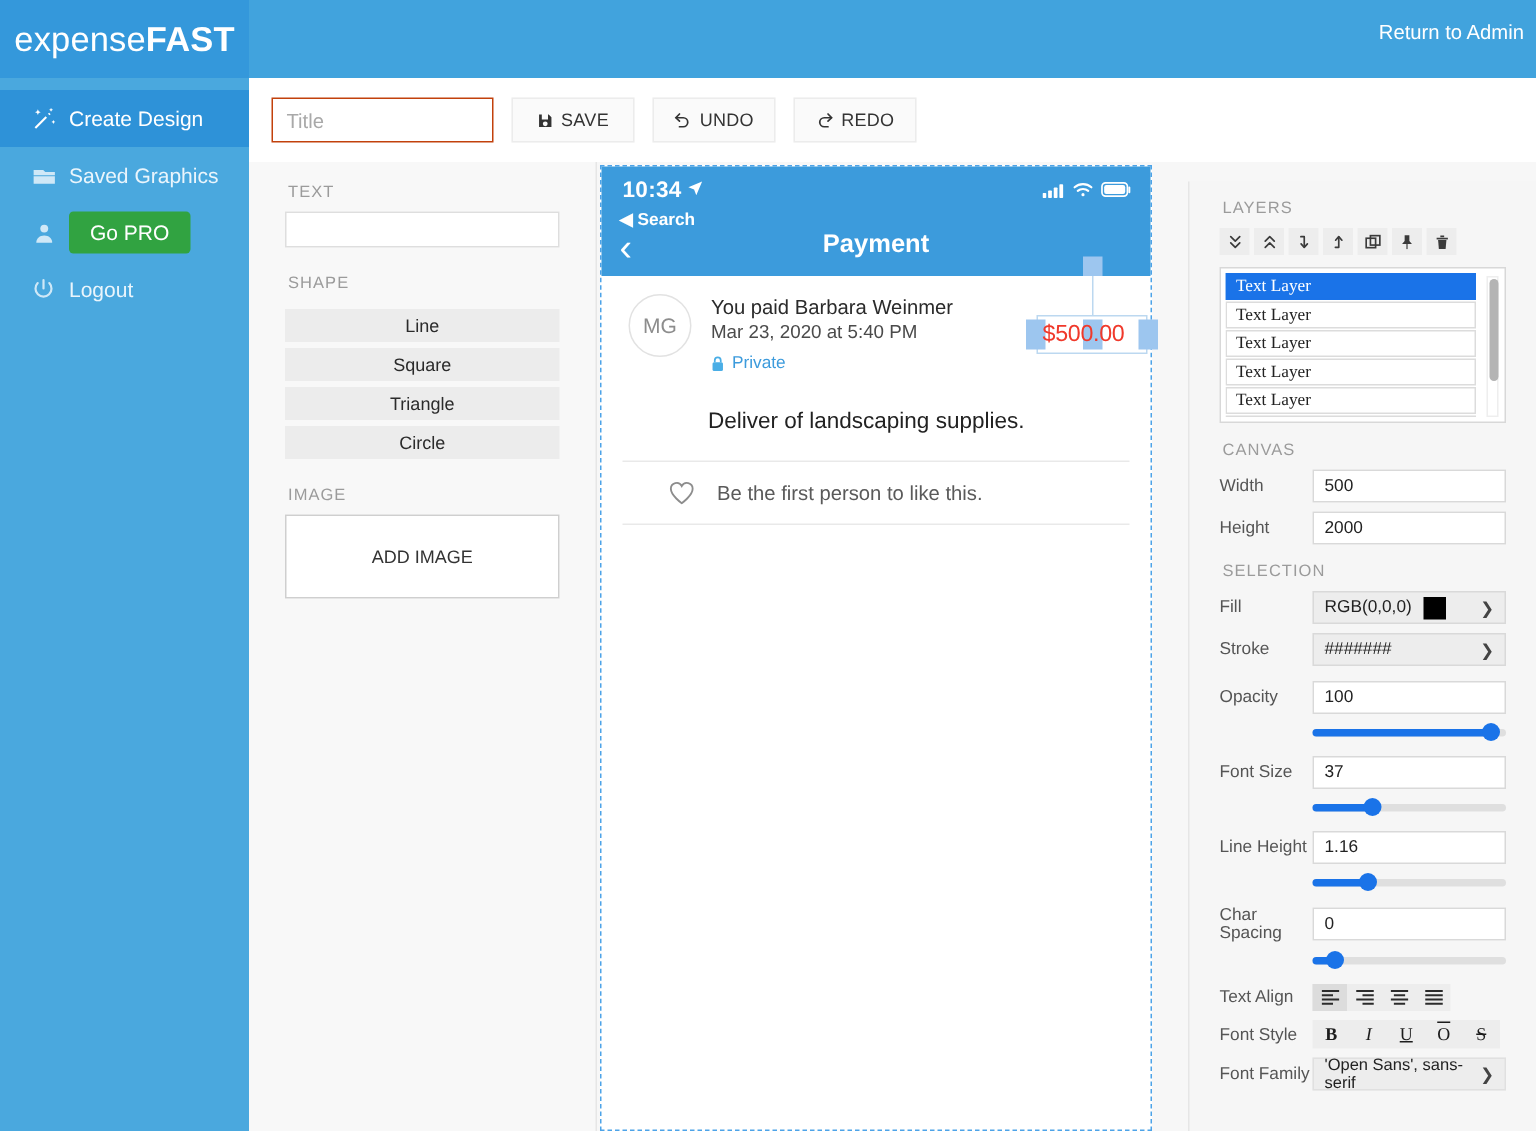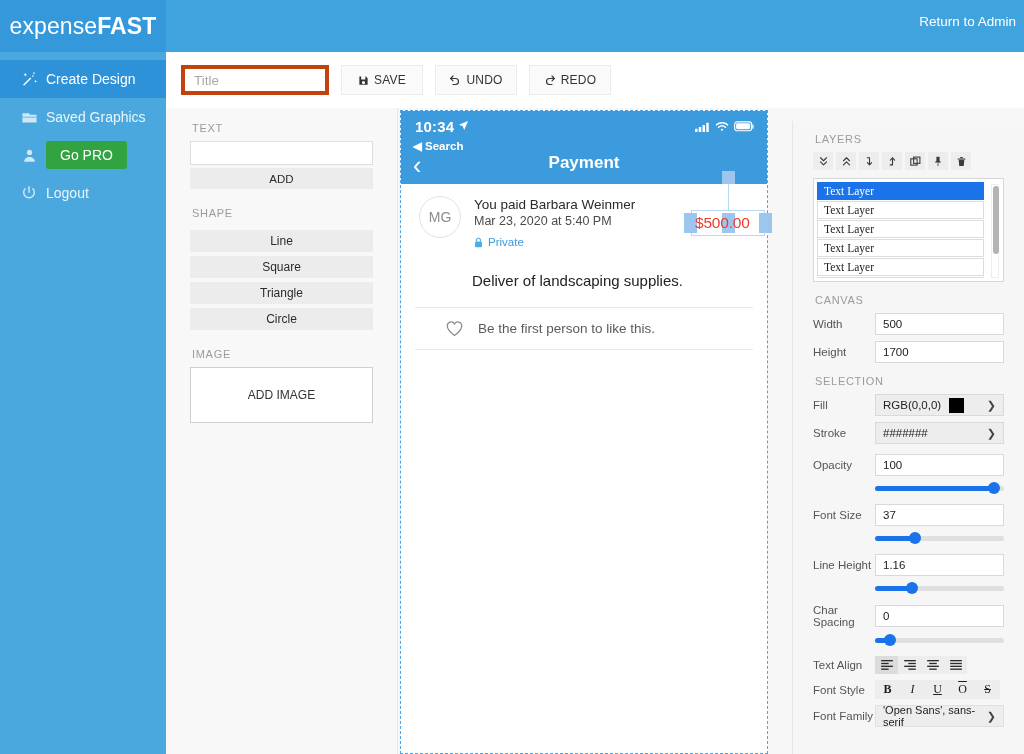--- a/index.html
+++ b/index.html
@@ -59,21 +59,21 @@
   .main {
     position: absolute; top: 52px; left: 166px;
     width: 858px; height: 702px; background: #ffffff;
   }
   .toolbar {
     position: absolute; top: 0; left: 0; width: 858px; height: 56px;
     background: #ffffff;
     display: flex; align-items: center; padding-left: 15px; gap: 12px;
   }
   .title-input {
-    width: 148px; height: 30px; border: 4px solid #c2410c; background: #fff;
+    width: 148px; height: 30px; border: 1px solid #c2410c; background: #fff;
     font-size: 13.5px; color: #333; padding: 0 9px; outline: none;
     font-family: "Liberation Sans", sans-serif;
   }
   .title-input::placeholder { color: #a9a9a9; }
   .tb-btn {
     height: 30px; min-width: 82px; border: 1px solid #ececec; background: #fafafa;
     font-size: 12px; color: #333; display: inline-flex; align-items: center;
     justify-content: center; gap: 5px; cursor: pointer; letter-spacing: .2px;
     font-family: "Liberation Sans", sans-serif; padding: 0 10px;
   }
@@ -339,21 +339,20 @@
         <span>REDO</span>
       </div>
     </div>
 
     <div class="editor">
 
       <div class="panel-left">
         <div class="pl-inner">
           <div class="sect-label">TEXT</div>
           <input class="text-field" style="">
-          <div class="panel-btn">ADD</div>
 
           <div class="gap"></div>
           <div class="sect-label">SHAPE</div>
           <div class="panel-btn shape">Line</div>
           <div class="panel-btn shape">Square</div>
           <div class="panel-btn shape">Triangle</div>
           <div class="panel-btn shape">Circle</div>
 
           <div class="gap"></div>
           <div class="sect-label">IMAGE</div>
@@ -507,21 +506,21 @@
             </div>
           </div>
 
           <div class="sect-label mt12">CANVAS</div>
           <div class="fieldrow">
             <div class="flabel">Width</div>
             <div class="fbox">500</div>
           </div>
           <div class="fieldrow">
             <div class="flabel">Height</div>
-            <div class="fbox">1700</div>
+            <div class="fbox">2000</div>
           </div>
 
           <div class="sect-label mt12">SELECTION</div>
 
           <div class="fieldrow">
             <div class="flabel">Fill</div>
             <div class="fbox sel-style">
               <span class="swatch-wrap">
                 <span>RGB(0,0,0)</span>
                 <span class="swatch"></span>

